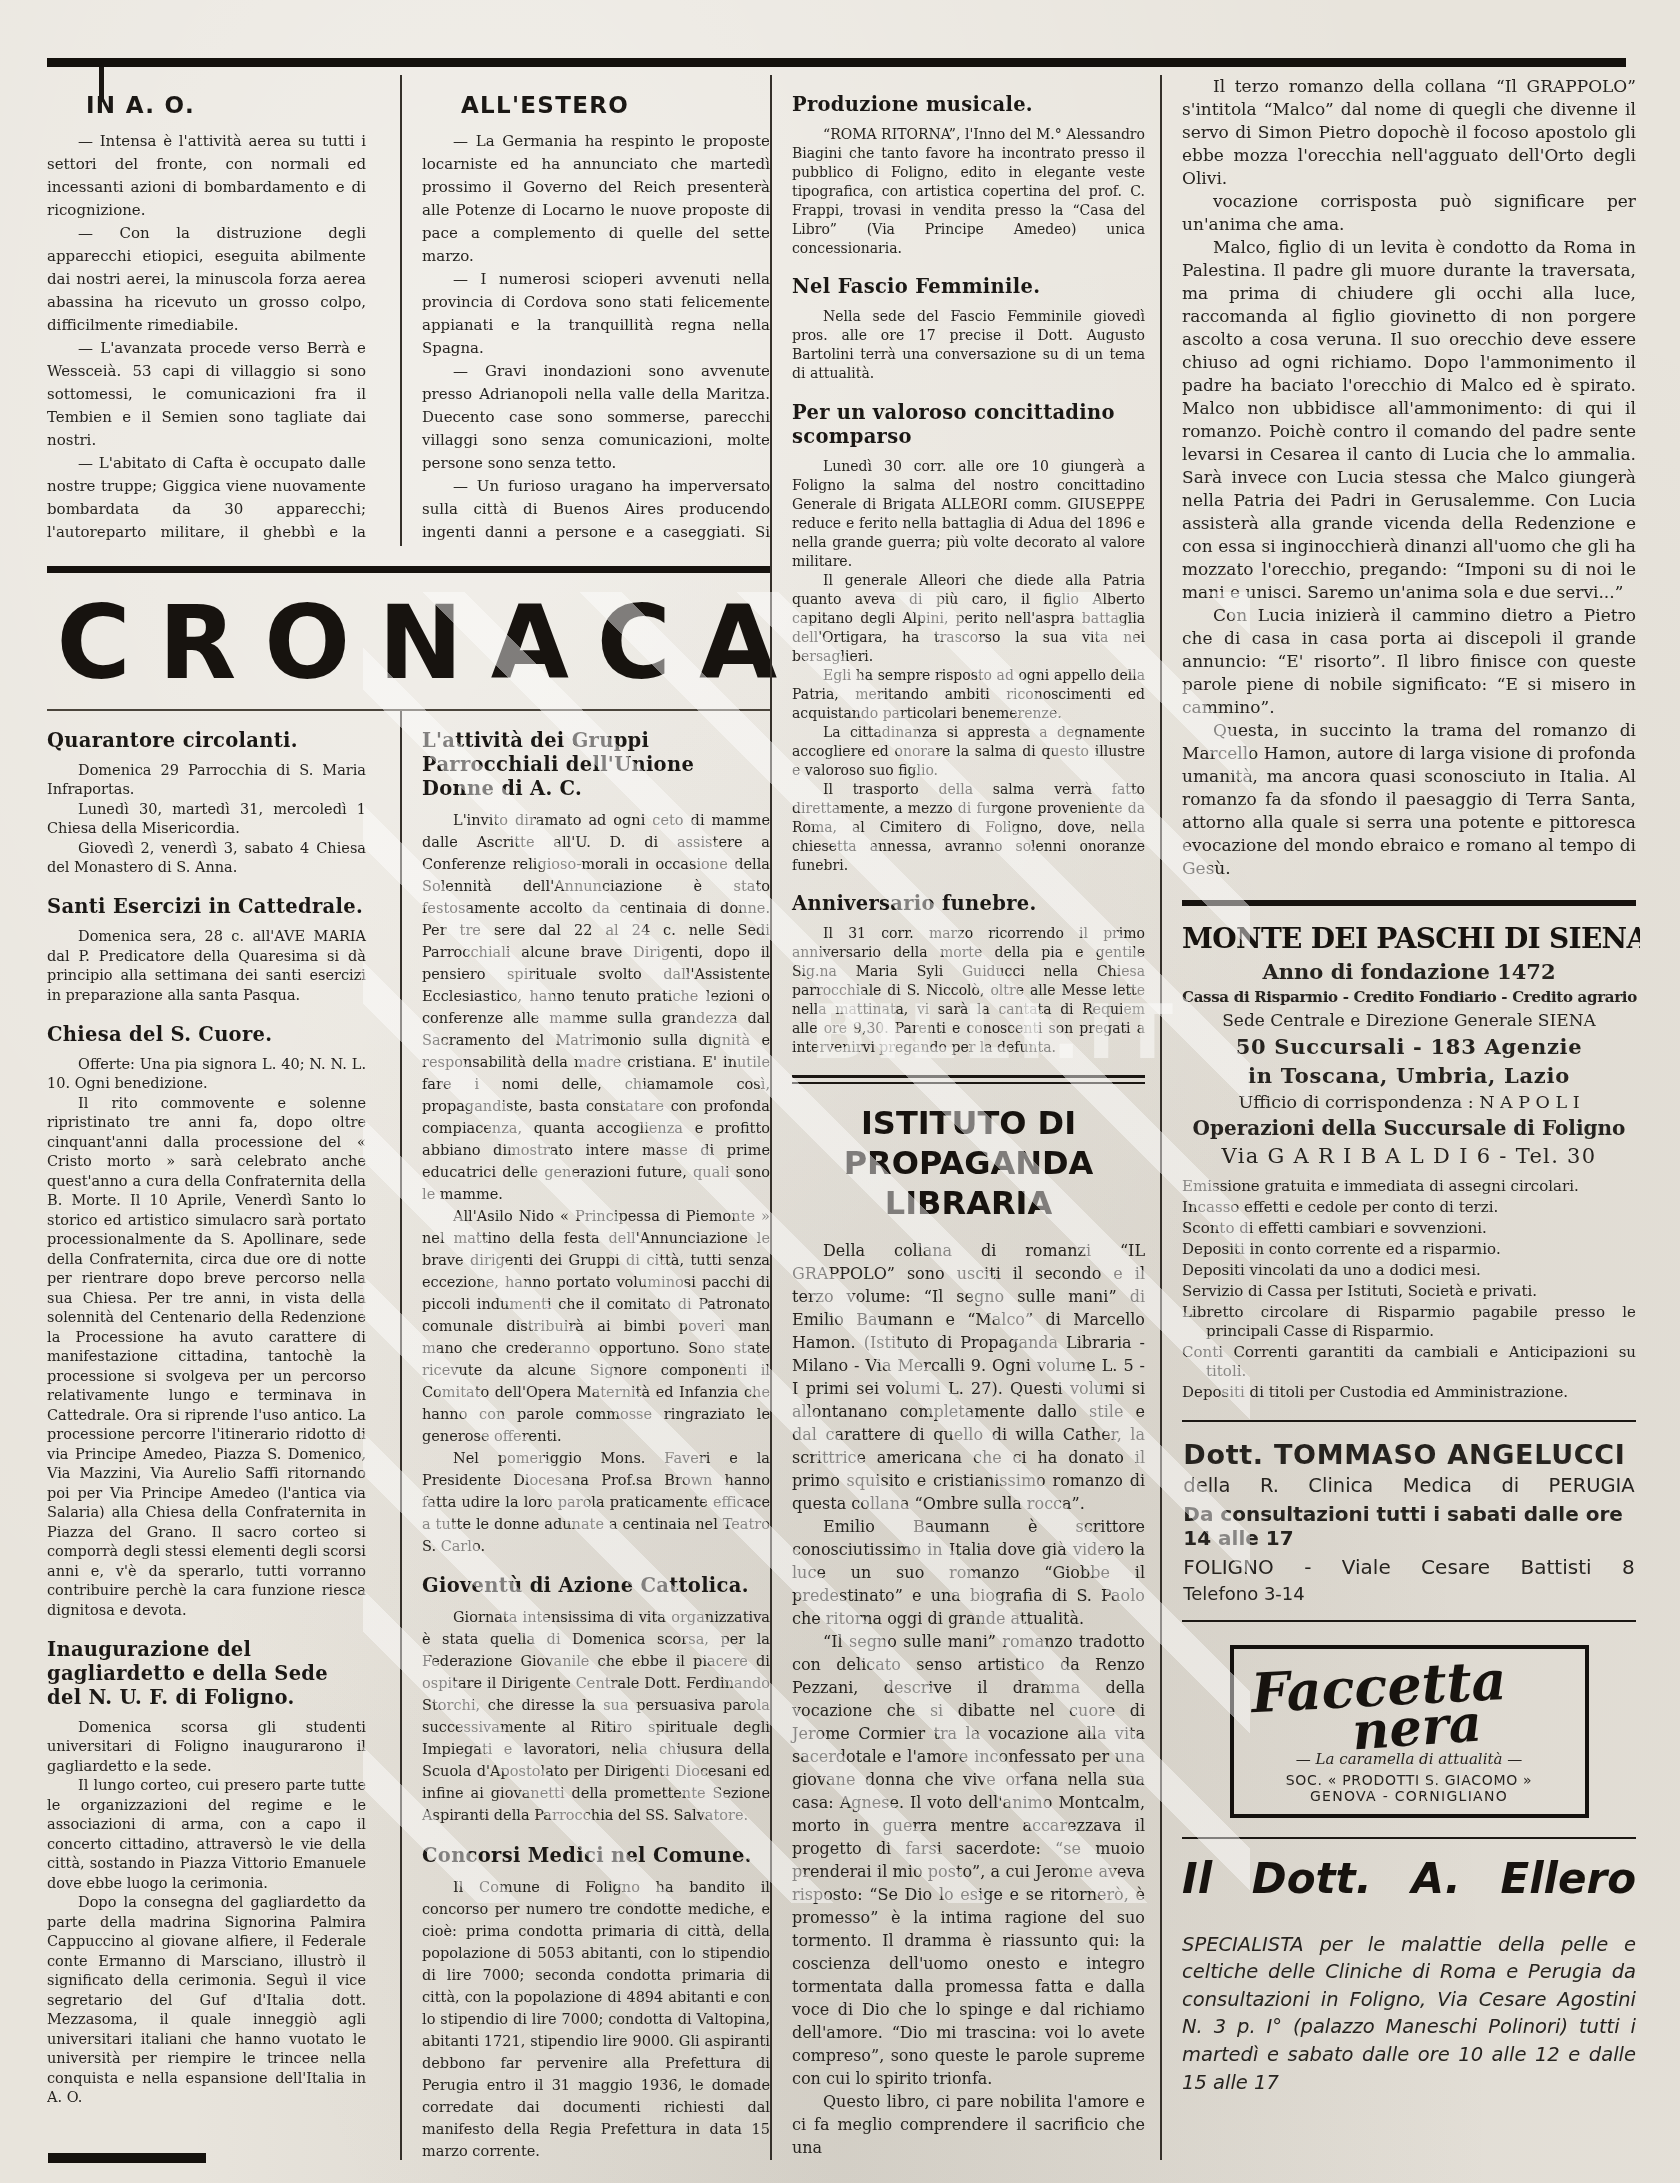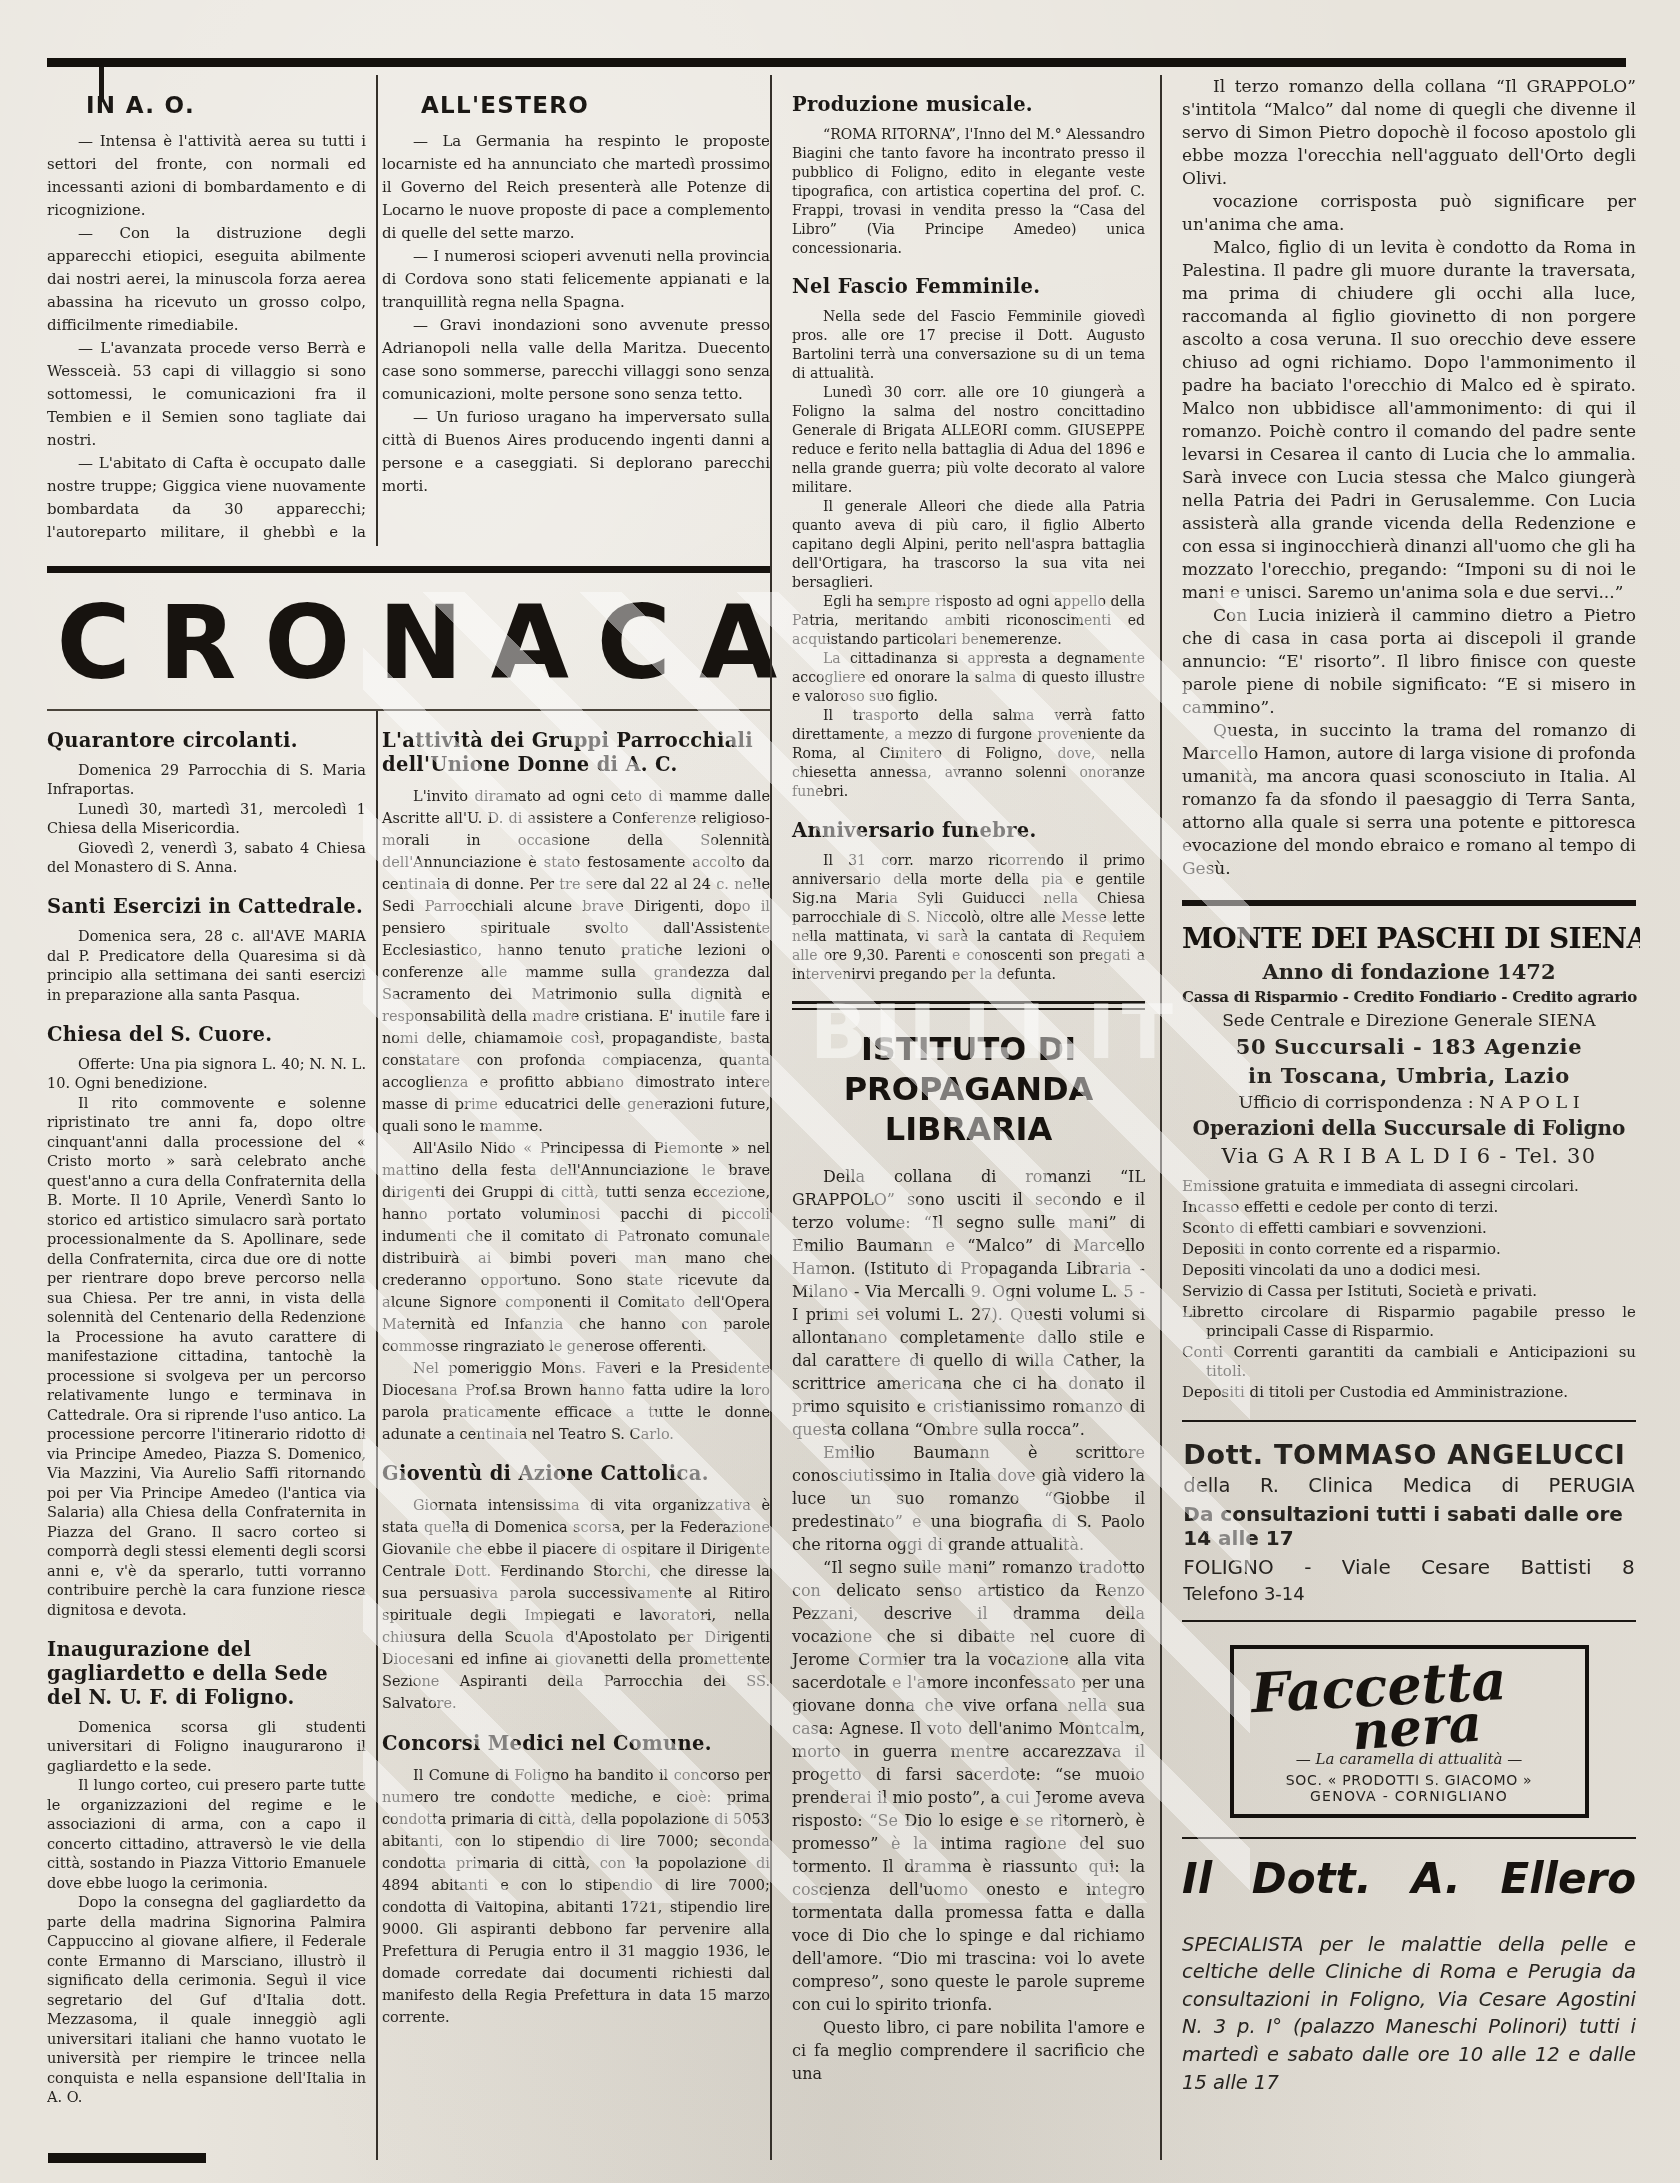--- a/index.html
+++ b/index.html
@@ -17,21 +17,21 @@
     font-size:75px;letter-spacing:6.7px;color:rgba(252,252,250,.55);pointer-events:none;}
   .rule-top{position:absolute;top:58px;left:47px;right:54px;height:9.4px;background:#14110d;}
   .streak{position:absolute;top:67px;left:99px;width:5.4px;height:35px;background:#1a1612;}
   .corner-mark{position:absolute;left:48px;bottom:20px;width:158px;height:10px;background:#16120e;}
   
   .content{position:absolute;top:75px;left:47px;right:40px;bottom:23px;display:flex;}
   .half-left{width:723px;flex:none;display:flex;flex-direction:column;}
   .row-top{height:471px;flex:none;display:flex;overflow:hidden;}
   .row-bottom{flex:1;display:flex;overflow:hidden;}
   .c1{width:329px;flex:none;padding-right:10px;box-sizing:border-box;overflow:hidden;}
-  .c2{flex:1;border-left:2px solid #35302a;padding-left:4px;box-sizing:border-box;overflow:hidden;}
+  .c2{flex:1;border-left:2px solid #35302a;padding-left:20px;box-sizing:border-box;overflow:hidden;margin-left:24px;}
   .col3{width:390px;flex:none;border-left:2px solid #35302a;padding:0 15px 0 20px;box-sizing:border-box;overflow:hidden;}
   .col4{flex:1;border-left:2px solid #35302a;padding:0 4px 0 20px;box-sizing:border-box;overflow:hidden;}
   
   p{margin:0;text-align:justify;text-indent:31px;hyphens:auto;}
   .sec-top .art-h{font-family:"DejaVu Sans",sans-serif;font-weight:bold;font-size:23px;letter-spacing:1.3px;
     margin:17.5px 0 13.4px 39px;}
   .sec-top p{font-size:15px;line-height:23px;}
   .art-h{font-weight:bold;font-size:19.5px;line-height:24px;margin:17.5px 0 8px;color:#1b1815;letter-spacing:0.3px;}
   .col1b p{font-size:14.5px;line-height:19.5px;}
   .col2b p{font-size:14.5px;line-height:22px;}
@@ -148,20 +148,21 @@
           <p>Il Comune di Foligno ha bandito il concorso per numero tre condotte mediche, e cioè: prima condotta primaria di città, della popolazione di 5053 abitanti, con lo stipendio di lire 7000; seconda condotta primaria di città, con la popolazione di 4894 abitanti e con lo stipendio di lire 7000; condotta di Valtopina, abitanti 1721, stipendio lire 9000. Gli aspiranti debbono far pervenire alla Prefettura di Perugia entro il 31 maggio 1936, le domade corredate dai documenti richiesti dal manifesto della Regia Prefettura in data 15 marzo corrente.</p>
         </div>
       </div>
     </div>
 
     <div class="col3">
       <div class="art-h">Produzione musicale.</div>
       <p>“ROMA RITORNA”, l'Inno del M.° Alessandro Biagini che tanto favore ha incontrato presso il pubblico di Foligno, edito in elegante veste tipografica, con artistica copertina del prof. C. Frappi, trovasi in vendita presso la “Casa del Libro” (Via Principe Amedeo) unica concessionaria.</p>
       <div class="art-h">Nel Fascio Femminile.</div>
       <p>Nella sede del Fascio Femminile giovedì pros. alle ore 17 precise il Dott. Augusto Bartolini terrà una conversazione su di un tema di attualità.</p>
+      <div class="art-h">Per un valoroso concittadino scomparso</div>
       <p>Lunedì 30 corr. alle ore 10 giungerà a Foligno la salma del nostro concittadino Generale di Brigata ALLEORI comm. GIUSEPPE reduce e ferito nella battaglia di Adua del 1896 e nella grande guerra; più volte decorato al valore militare.</p>
       <p>Il generale Alleori che diede alla Patria quanto aveva di più caro, il figlio Alberto capitano degli Alpini, perito nell'aspra battaglia dell'Ortigara, ha trascorso la sua vita nei bersaglieri.</p>
       <p>Egli ha sempre risposto ad ogni appello della Patria, meritando ambiti riconoscimenti ed acquistando particolari benemerenze.</p>
       <p>La cittadinanza si appresta a degnamente accogliere ed onorare la salma di questo illustre e valoroso suo figlio.</p>
       <p>Il trasporto della salma verrà fatto direttamente, a mezzo di furgone proveniente da Roma, al Cimitero di Foligno, dove, nella chiesetta annessa, avranno solenni onoranze funebri.</p>
       <div class="art-h">Anniversario funebre.</div>
       <p>Il 31 corr. marzo ricorrendo il primo anniversario della morte della pia e gentile Sig.na Maria Syli Guiducci nella Chiesa parrocchiale di S. Niccolò, oltre alle Messe lette nella mattinata, vi sarà la cantata di Requiem alle ore 9,30. Parenti e conoscenti son pregati a intervenirvi pregando per la defunta.</p>
 
       <div class="dbl-rule"></div>
       <div class="ist">

